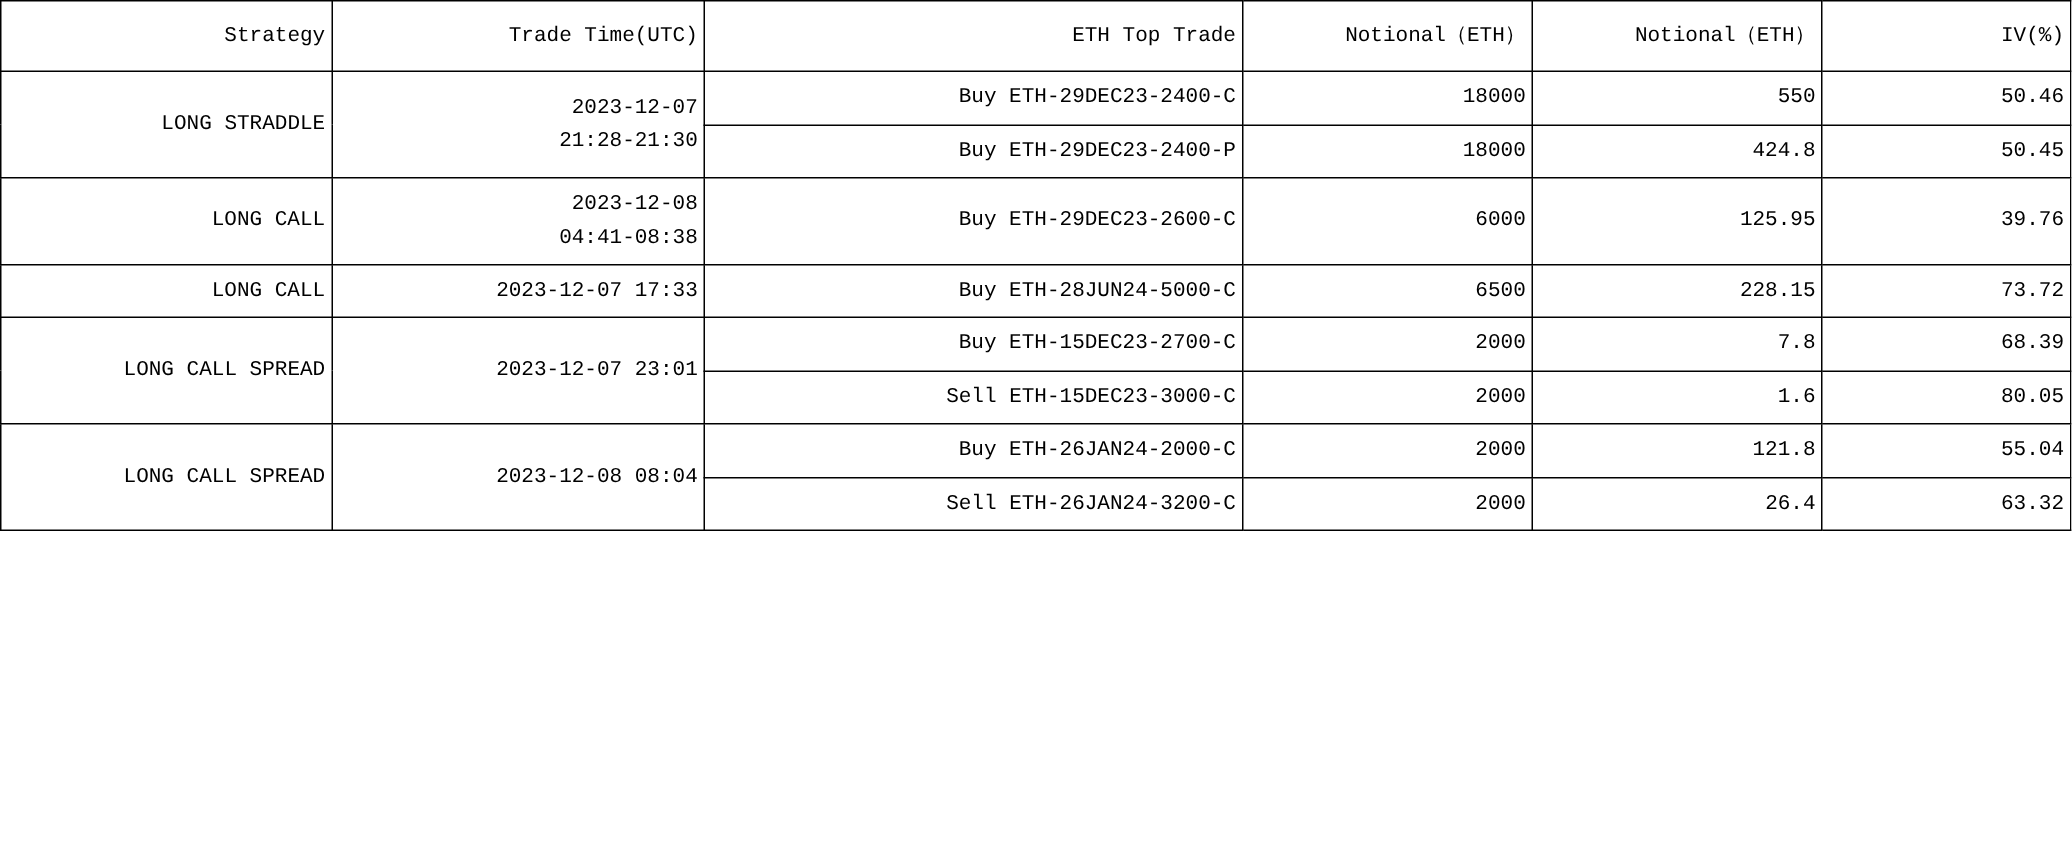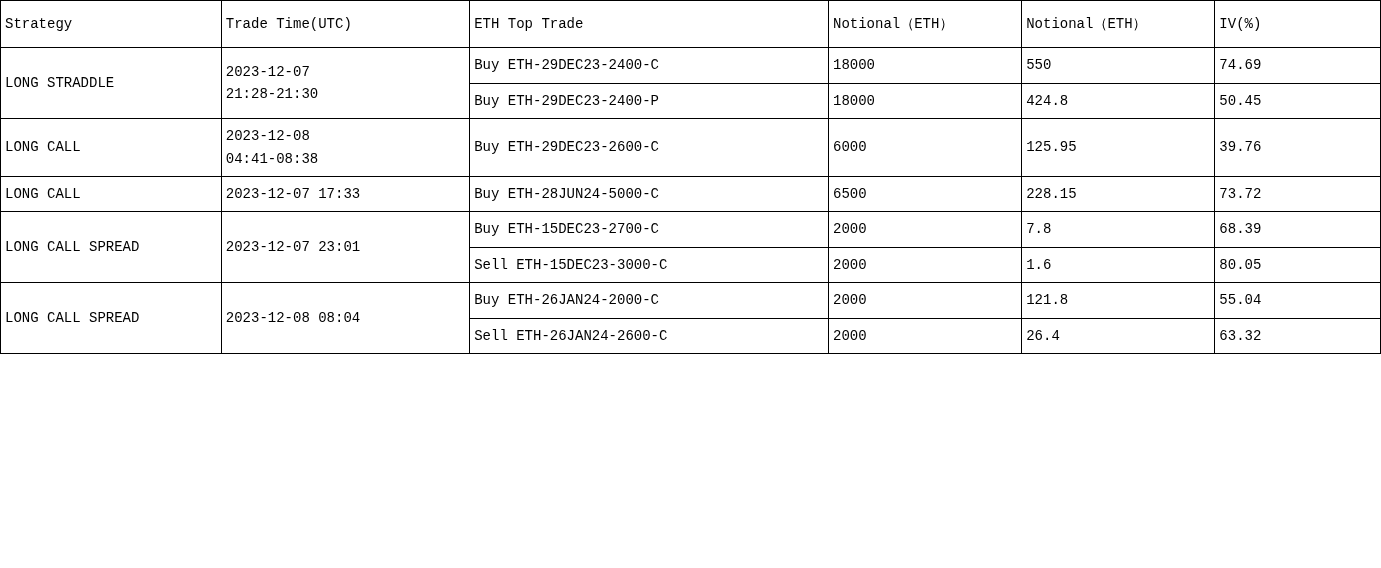--- a/index.html
+++ b/index.html
@@ -23,21 +23,21 @@
     }
 
     table {
       width: 100%;
       border-collapse: collapse;
       table-layout: fixed;
     }
 
     th, td {
       border: 1px solid #000000;
-      text-align: left;
+      text-align: right;
       vertical-align: middle;
       padding: 8px 4px;
       line-height: 1.6;
     }
 
     th {
       font-weight: normal;
       padding: 12px 4px;
     }
 
@@ -75,21 +75,21 @@
         <th>IV(%)</th>
       </tr>
     </thead>
     <tbody id="table-body">
     <tr class="data-row">
           <td rowspan="2">LONG STRADDLE</td>
           <td rowspan="2">2023-12-07<br>21:28-21:30</td>
           <td>Buy ETH-29DEC23-2400-C</td>
           <td>18000</td>
           <td>550</td>
-          <td>74.69</td>
+          <td>50.46</td>
         </tr>
         <tr class="data-row">
           <td>Buy ETH-29DEC23-2400-P</td>
           <td>18000</td>
           <td>424.8</td>
           <td>50.45</td>
         </tr>
         <tr class="data-row">
           <td rowspan="1">LONG CALL</td>
           <td rowspan="1">2023-12-08<br>04:41-08:38</td>
@@ -122,20 +122,20 @@
         </tr>
         <tr class="data-row">
           <td rowspan="2">LONG CALL SPREAD</td>
           <td rowspan="2">2023-12-08 08:04</td>
           <td>Buy ETH-26JAN24-2000-C</td>
           <td>2000</td>
           <td>121.8</td>
           <td>55.04</td>
         </tr>
         <tr class="data-row">
-          <td>Sell ETH-26JAN24-2600-C</td>
+          <td>Sell ETH-26JAN24-3200-C</td>
           <td>2000</td>
           <td>26.4</td>
           <td>63.32</td>
         </tr>
       </tbody>
   </table>
 </div>
 
 </body></html>

